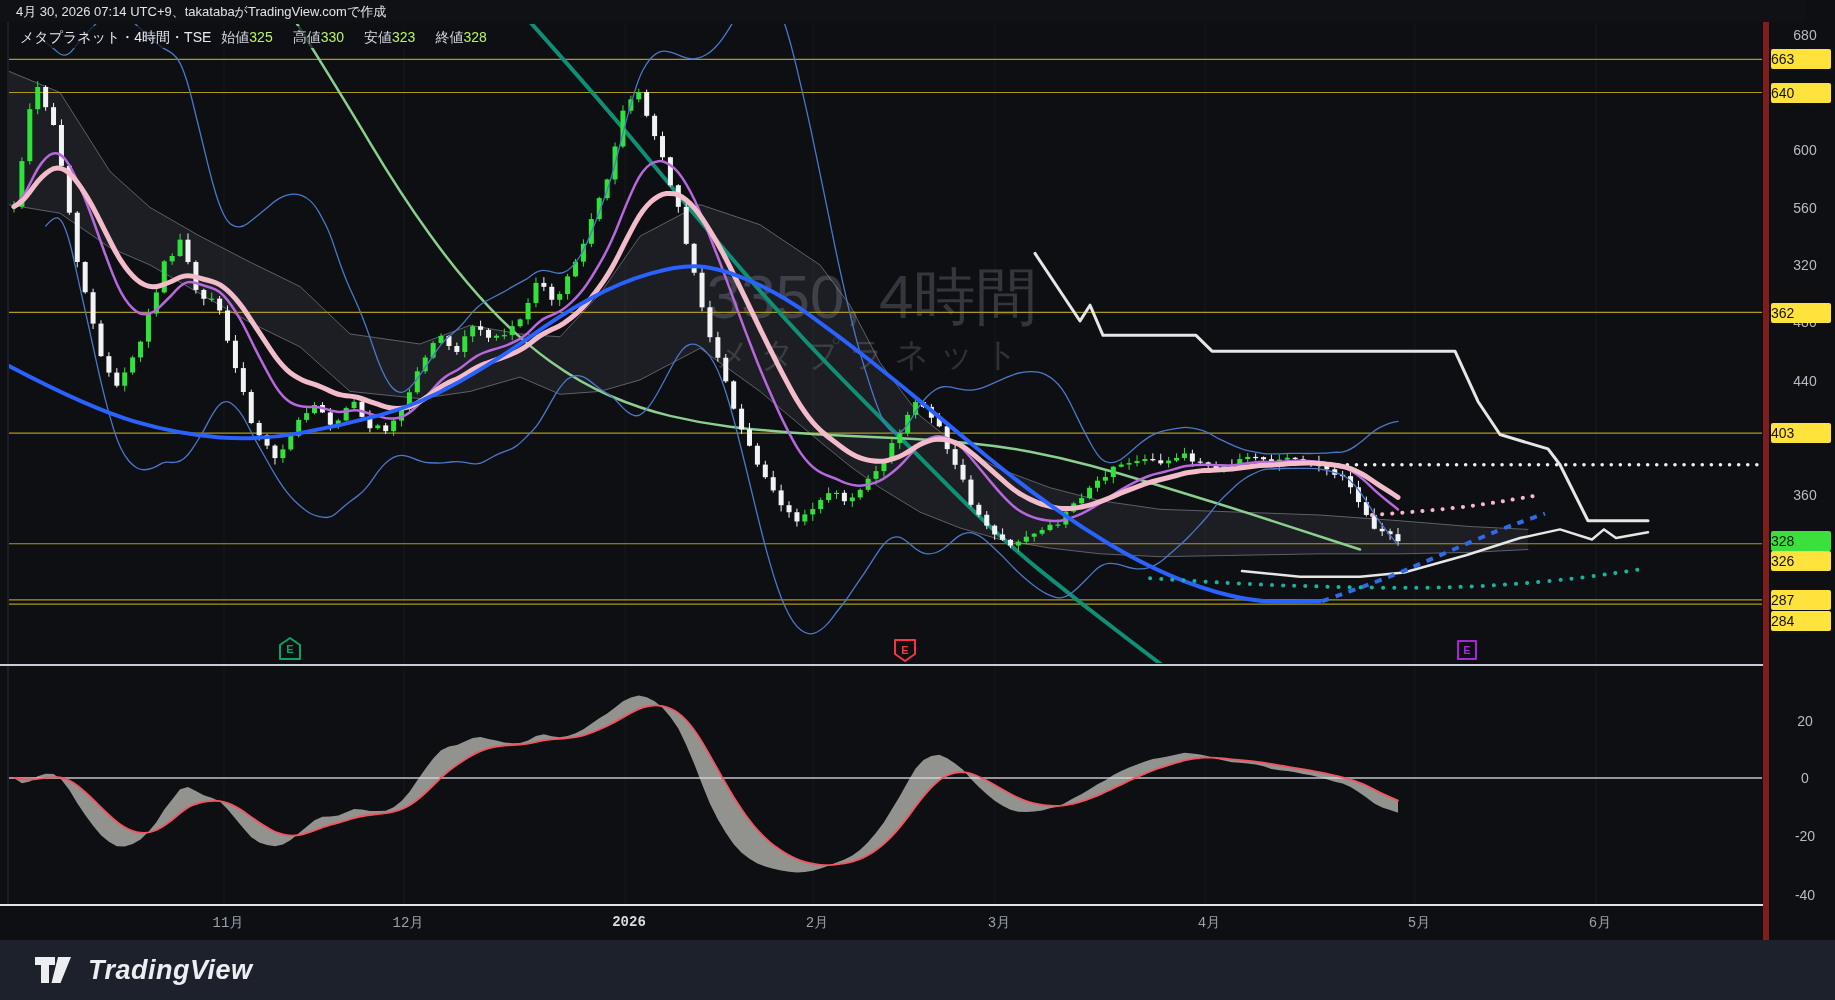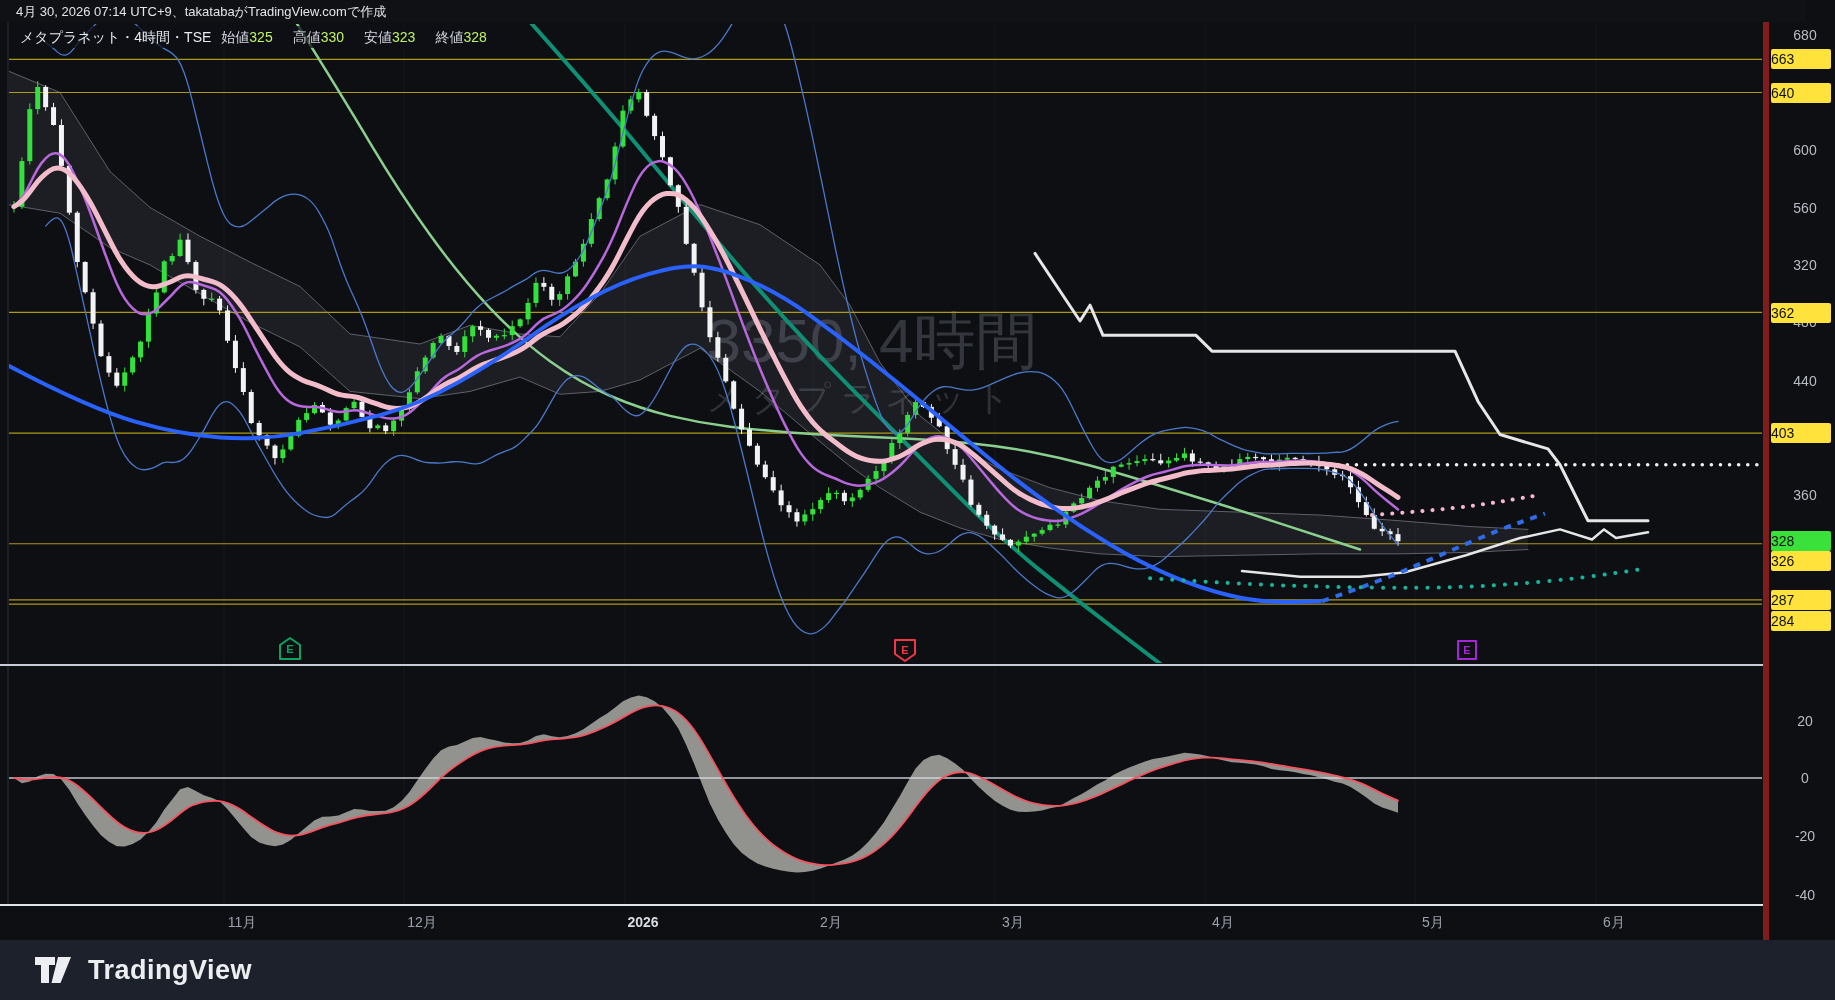--- a/index.html
+++ b/index.html
@@ -1,41 +1,41 @@
 <!DOCTYPE html>
 <html><head>
 <meta charset="utf-8">
 <style>
   html,body{margin:0;padding:0;background:#000;}
   .screen{position:relative;width:1835px;height:1000px;background:#0e0f13;overflow:hidden;
           font-family:"Liberation Sans","DejaVu Sans",sans-serif;}
   .top-bar{position:absolute;left:0;top:0;width:1806px;height:22px;background:#101114;}
   .top-bar span{position:absolute;left:16px;top:3px;font-size:13px;color:#e2e4e9;}
   .chart-area{position:absolute;left:0;top:22px;width:1835px;height:918px;background:#0e0f13;}
-  .watermark{position:absolute;left:872px;top:240px;transform:translateX(-50%);text-align:left;
-             pointer-events:none;white-space:nowrap;margin-top:44px;}
+  .watermark{position:absolute;left:872px;top:240px;transform:translateX(-50%);text-align:center;
+             pointer-events:none;white-space:nowrap;}
   .wm1{font-size:62px;font-weight:500;color:rgba(140,145,158,0.30);line-height:70px;}
   .wm2{font-size:34px;font-weight:400;letter-spacing:10px;color:rgba(140,145,158,0.26);line-height:44px;}
   svg#mainsvg{position:absolute;left:0;top:0;}
   .legend{position:absolute;left:12px;top:4px;height:22px;line-height:22px;padding:0 8px;
           background:rgba(14,16,21,0.75);border-radius:3px;font-size:14px;color:#dfe3ea;white-space:nowrap;}
   .legend .lv{color:#bef264;margin-right:10px;}
   .legend .lt{color:#d4d7de;margin-left:10px;}
   .legend .ttl{color:#e8eaef;}
   .price-scale{position:absolute;left:1763px;top:0;width:72px;height:918px;border-left:6px solid #7f1d1d;}
   .axlabel{position:absolute;left:0;width:72px;text-align:center;font-size:14px;color:#b7bbc4;
            transform:translateY(-50%);}
   .badge{position:absolute;left:2px;width:60px;height:20px;line-height:20px;text-align:left;
          font-size:14px;color:#111;border-radius:2px;transform:translateY(-50%);}
-  .time-axis{position:absolute;left:18px;top:885px;width:1763px;height:33px;}
+  .time-axis{position:absolute;left:4px;top:885px;width:1763px;height:33px;font-family:Liberation Mono, monospace;}
   .tlabel{position:absolute;top:7px;transform:translateX(-50%);font-size:14px;color:#9ba1ad;}
   .tlabel.major{color:#d7dbe2;font-weight:bold;text-align:center;}
   .bottom-bar{position:absolute;left:0;top:940px;width:1835px;height:60px;background:#1c212c;}
   .tv-logo{position:absolute;left:34px;top:14px;display:flex;align-items:center;gap:12px;cursor:pointer;}
-  .tv-logo span{font-size:27px;font-weight:bold;color:#eceef2;letter-spacing:0.5px;}
+  .tv-logo span{font-size:27px;font-weight:bold;color:#eceef2;letter-spacing:0.5px;font-style:italic;}
 </style>
 </head>
 <body>
 
 <div class="screen">
 
   <div class="top-bar">
     <span>4月 30, 2026 07:14 UTC+9、takatabaがTradingView.comで作成</span>
   </div>
 

